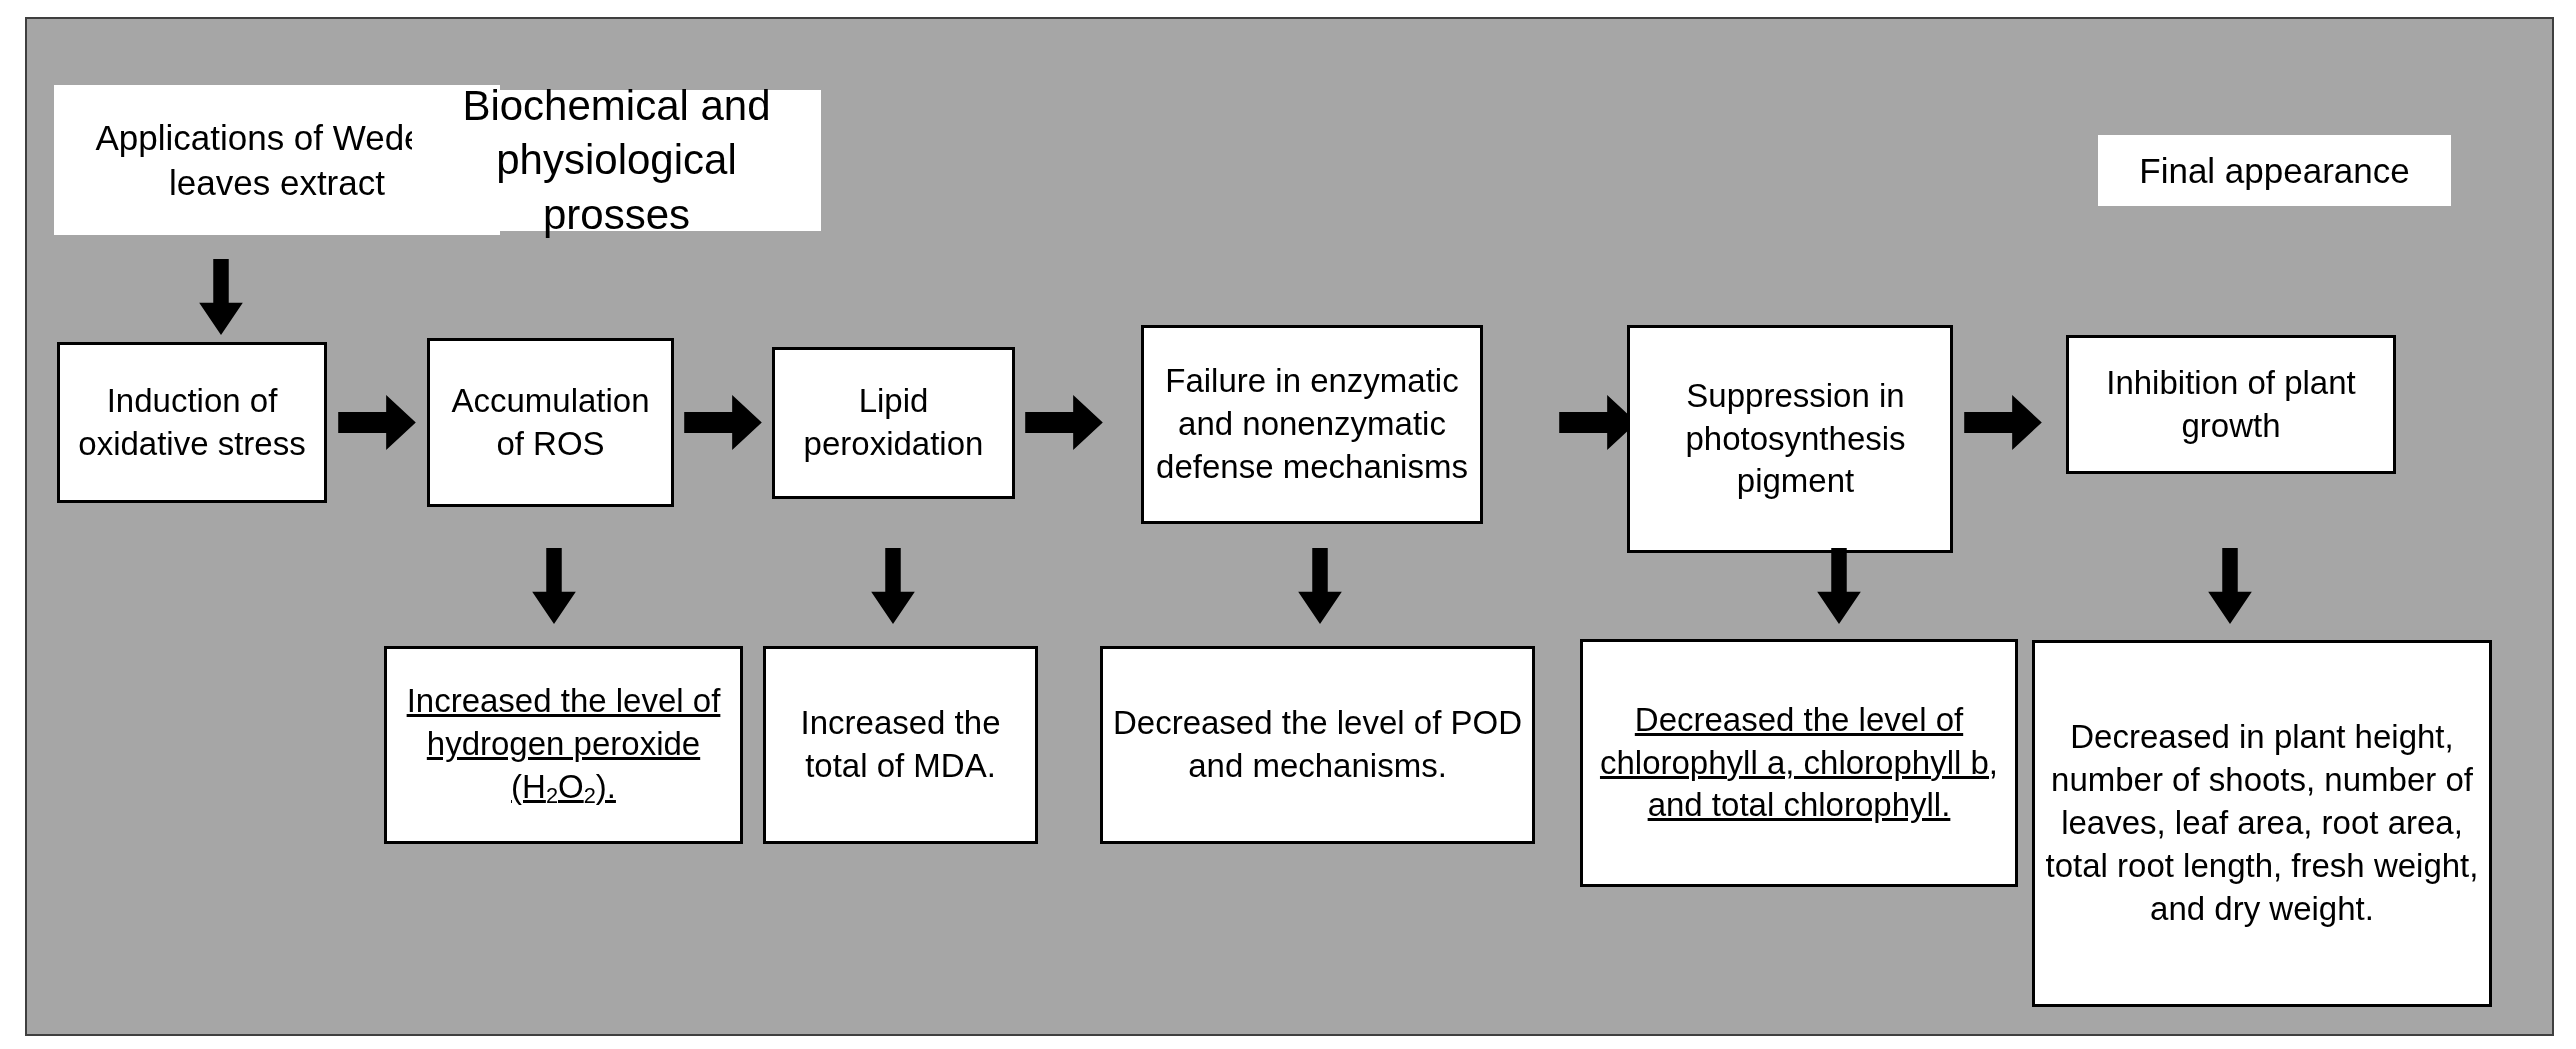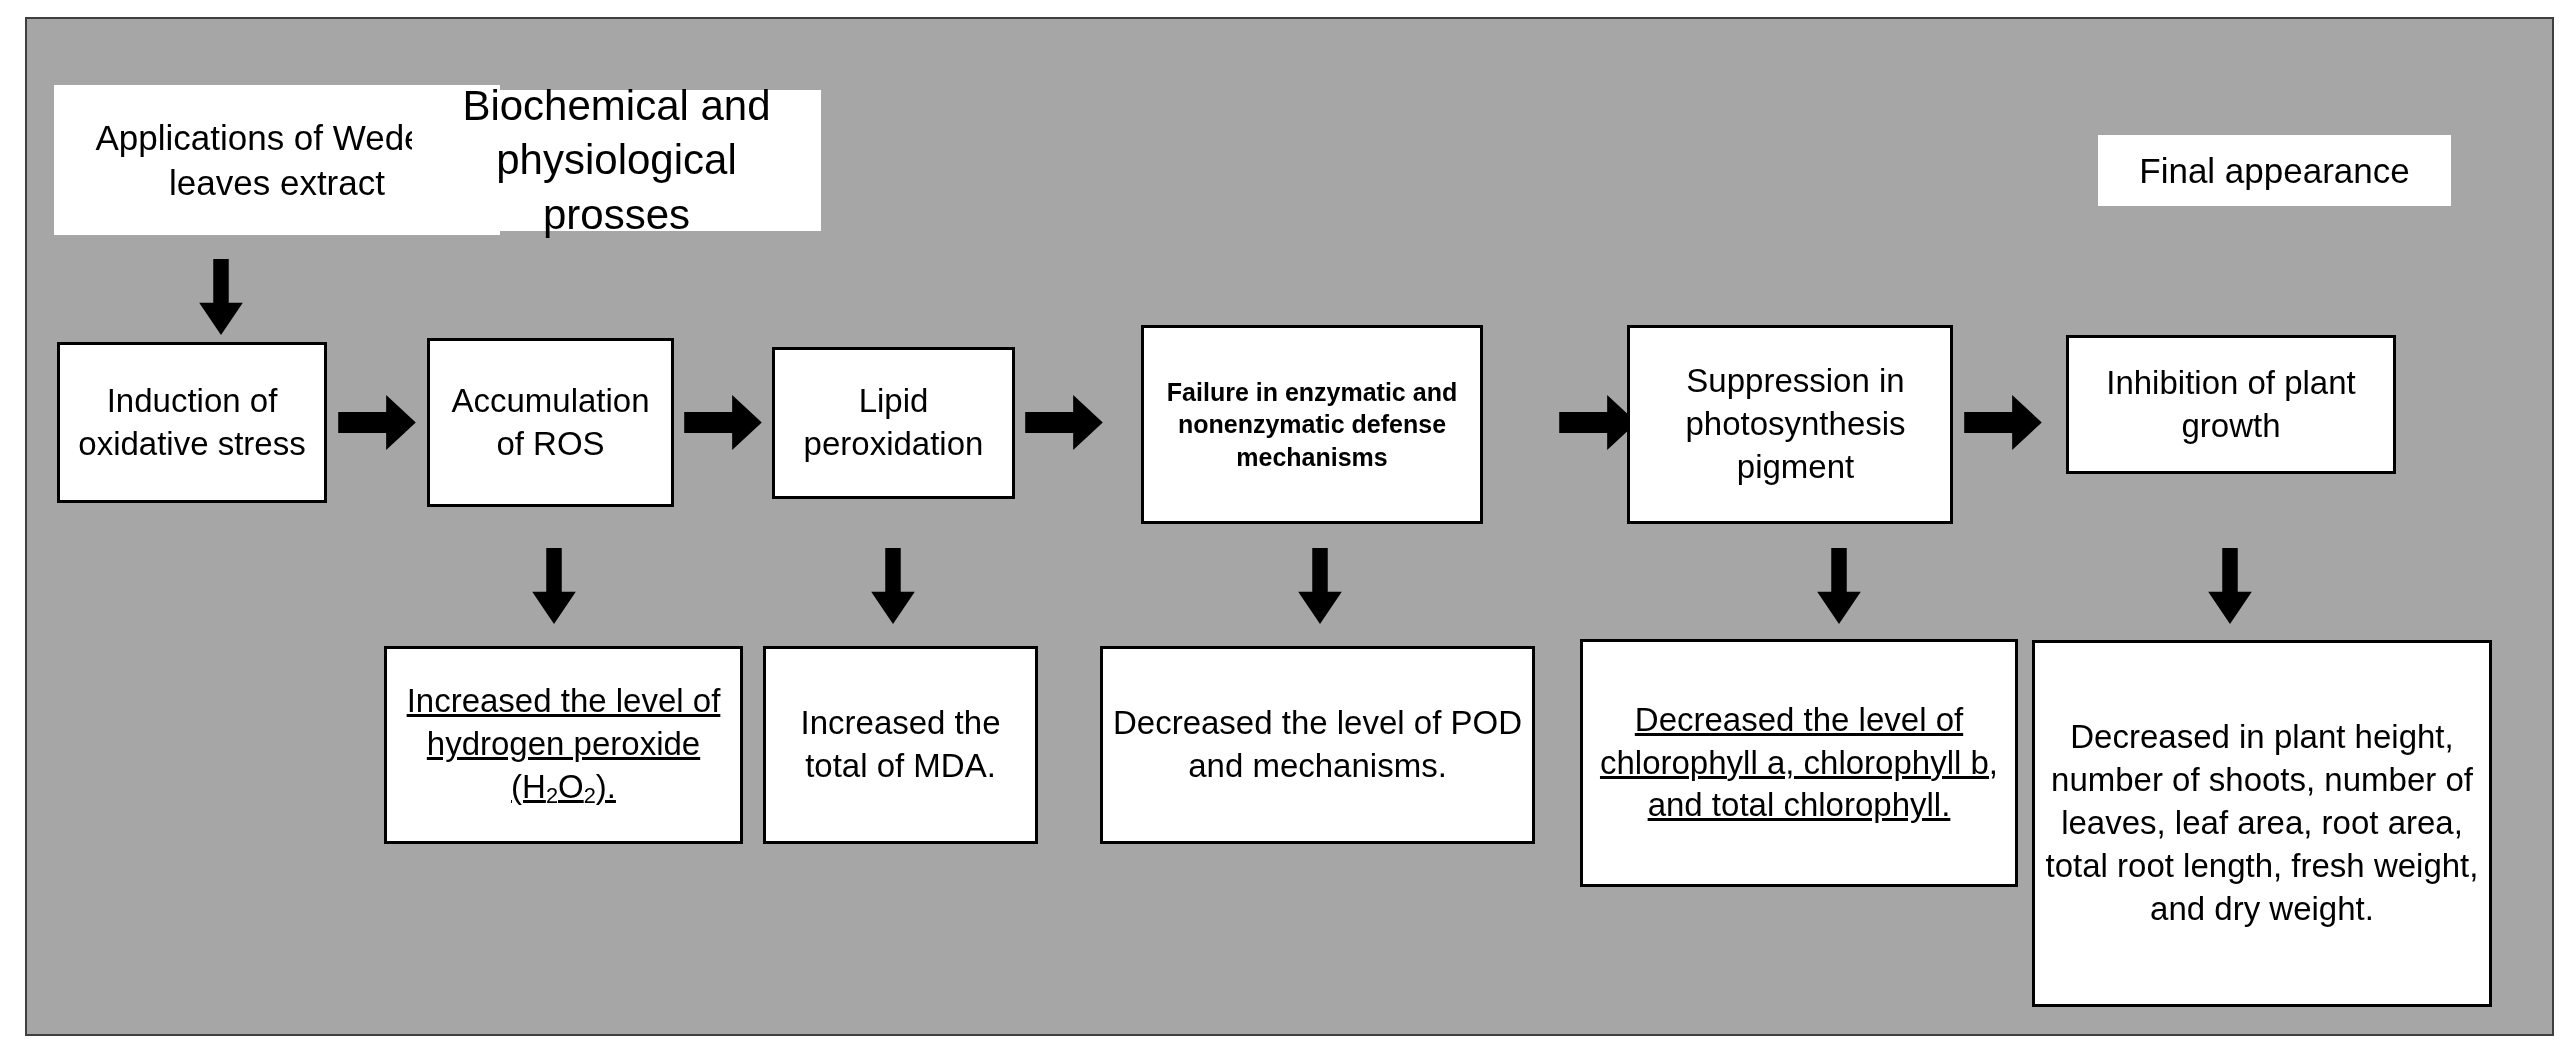--- a/index.html
+++ b/index.html
@@ -105,31 +105,31 @@
     <div class="box bordered" style="left:745px; top:328px; width:243px; height:152px; font-size:33px;">
       <span class="txt">Lipid peroxidation</span>
     </div>
 
     <div class="arrow" style="left:998px; top:376px; width:78px; height:55px;">
       <svg width="78" height="55" viewBox="0 0 110 78" aria-hidden="true">
         <polygon points="0,24 68,24 68,0 110,39 68,78 68,54 0,54" fill="#000000"></polygon>
       </svg>
     </div>
 
-    <div class="box bordered" style="left:1114px; top:306px; width:342px; height:199px; font-size:25px;font-weight:bold;">
+    <div class="box bordered" style="left:1114px; top:306px; width:342px; height:199px; font-size:33px;">
       <span class="txt">Failure in enzymatic and nonenzymatic defense mechanisms</span>
     </div>
 
     <div class="arrow" style="left:1532px; top:376px; width:78px; height:55px;">
       <svg width="78" height="55" viewBox="0 0 110 78" aria-hidden="true">
         <polygon points="0,24 68,24 68,0 110,39 68,78 68,54 0,54" fill="#000000"></polygon>
       </svg>
     </div>
 
-    <div class="box bordered" style="left:1600px; top:306px; width:326px; height:199px; font-size:33px;padding-left:18px;">
+    <div class="box bordered" style="left:1600px; top:306px; width:326px; height:228px; font-size:33px;padding-left:18px;">
       <span class="txt">Suppression in photosynthesis pigment</span>
     </div>
 
     <div class="arrow" style="left:1937px; top:376px; width:78px; height:55px;">
       <svg width="78" height="55" viewBox="0 0 110 78" aria-hidden="true">
         <polygon points="0,24 68,24 68,0 110,39 68,78 68,54 0,54" fill="#000000"></polygon>
       </svg>
     </div>
 
     <div class="box bordered" style="left:2022px; top:316px; width:330px; height:139px; font-size:33px;margin-left:17px;">

